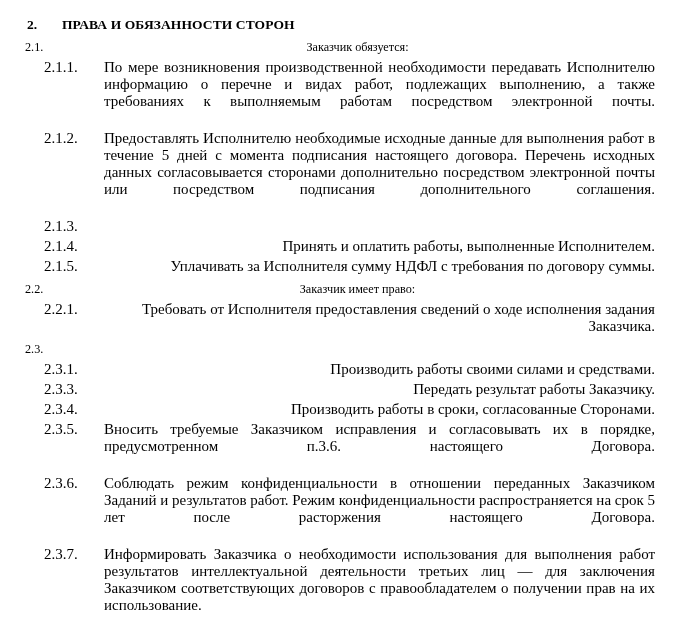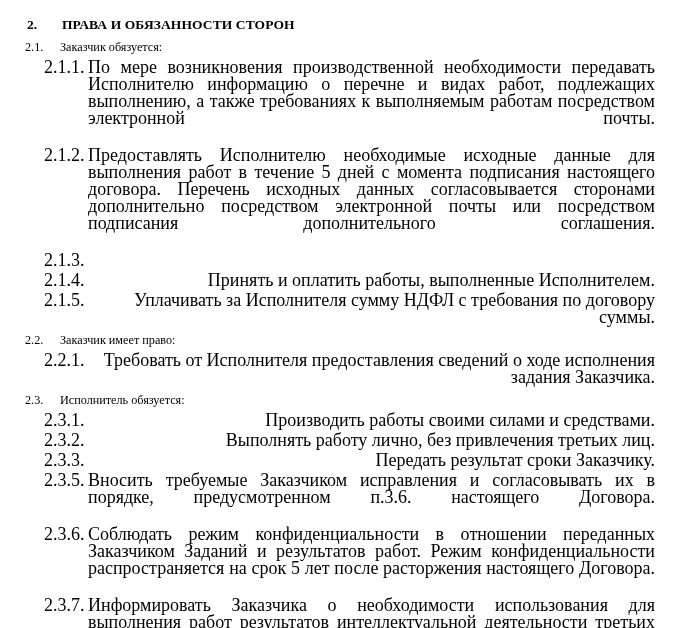--- a/index.html
+++ b/index.html
@@ -51,40 +51,42 @@
     padding: 6px 34px 0 25px;
     font-size: 12.2px;
     line-height: 17px;
   }
   .clause-l2 .num {
     flex: 0 0 auto;
     width: 35px;
   }
   .clause-l2 .txt {
     flex: 1 1 auto;
+    text-align: center;
   }
 
   
   .clause-l3 {
     display: flex;
     align-items: baseline;
     margin: 0;
     padding: 3px 34px 0 44px;
-    font-size: 18px;
+    font-size: 15px;
     line-height: 17px;
   }
   .clause-l3 .num {
     flex: 0 0 auto;
     width: 44px;
   }
   .clause-l3 .txt {
     flex: 1 1 auto;
     text-align: justify;
     text-justify: inter-word;
     hyphens: none;
+    margin-left: 16px;
   }
   
   .clause-l3 .txt::after {
     content: "";
     display: inline-block;
     width: 100%;
   }
   .clause-l3.short .txt {
     text-align: right;
   }
@@ -129,33 +131,32 @@
       <div class="clause-l2">
         <span class="num">2.2.</span>
         <span class="txt">Заказчик имеет право:</span>
       </div>
       <div class="clause-l3 short">
         <span class="num">2.2.1.</span>
         <span class="txt">Требовать от Исполнителя предоставления сведений о ходе исполнения задания Заказчика.</span>
       </div>
       <div class="clause-l2">
         <span class="num">2.3.</span>
-        <span class="txt">Исполнитель обязуется:</span>
       </div>
       <div class="clause-l3 short">
         <span class="num">2.3.1.</span>
         <span class="txt">Производить работы своими силами и средствами.</span>
       </div>
       <div class="clause-l3 short">
-        <span class="num">2.3.2.</span>
-        <span class="txt">Выполнять работу лично, без привлечения третьих лиц.</span>
+        <span class="num">2.3.3.</span>
+        <span class="txt">Передать результат работы Заказчику.</span>
       </div>
       <div class="clause-l3 short">
-        <span class="num">2.3.3.</span>
-        <span class="txt">Передать результат сроки Заказчику.</span>
+        <span class="num">2.3.4.</span>
+        <span class="txt">Производить работы в сроки, согласованные Сторонами.</span>
       </div>
       <div class="clause-l3">
         <span class="num">2.3.5.</span>
         <span class="txt">Вносить требуемые Заказчиком исправления и согласовывать их в порядке, предусмотренном п.3.6. настоящего Договора.</span>
       </div>
       <div class="clause-l3">
         <span class="num">2.3.6.</span>
         <span class="txt">Соблюдать режим конфиденциальности в отношении переданных Заказчиком Заданий и результатов работ. Режим конфиденциальности распространяется на срок 5 лет после расторжения настоящего Договора.</span>
       </div>
       <div class="clause-l3">

